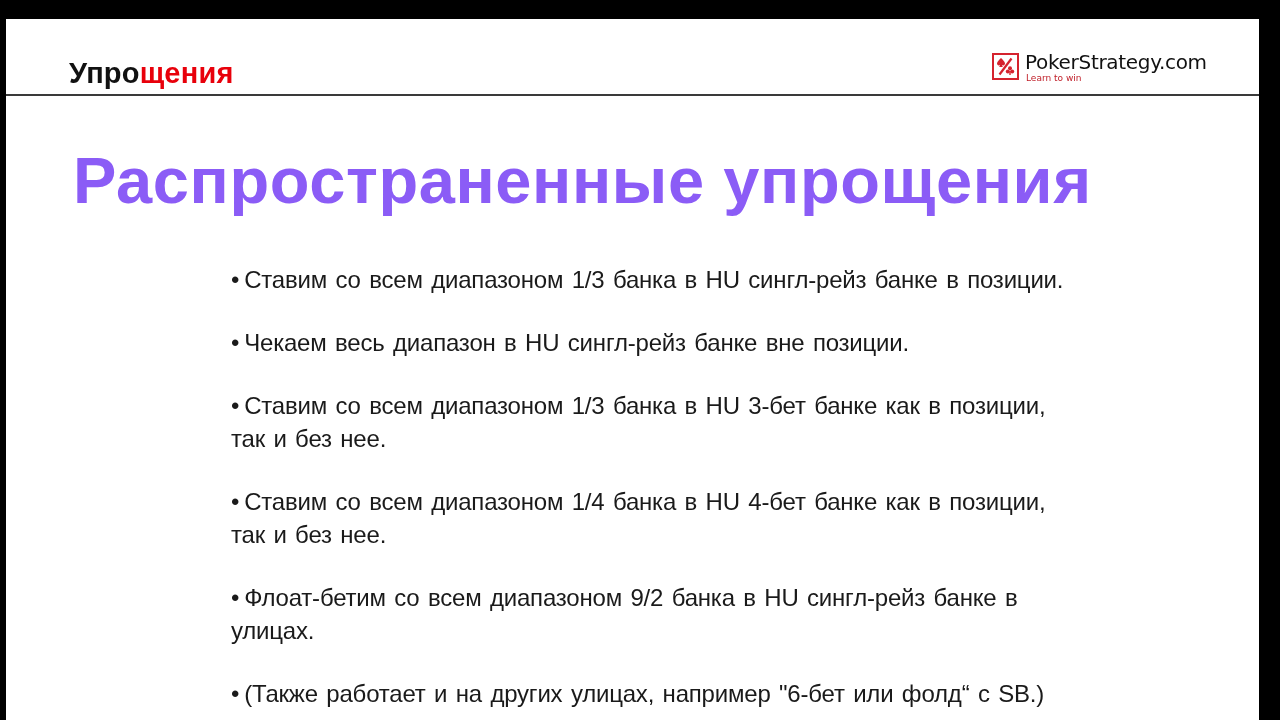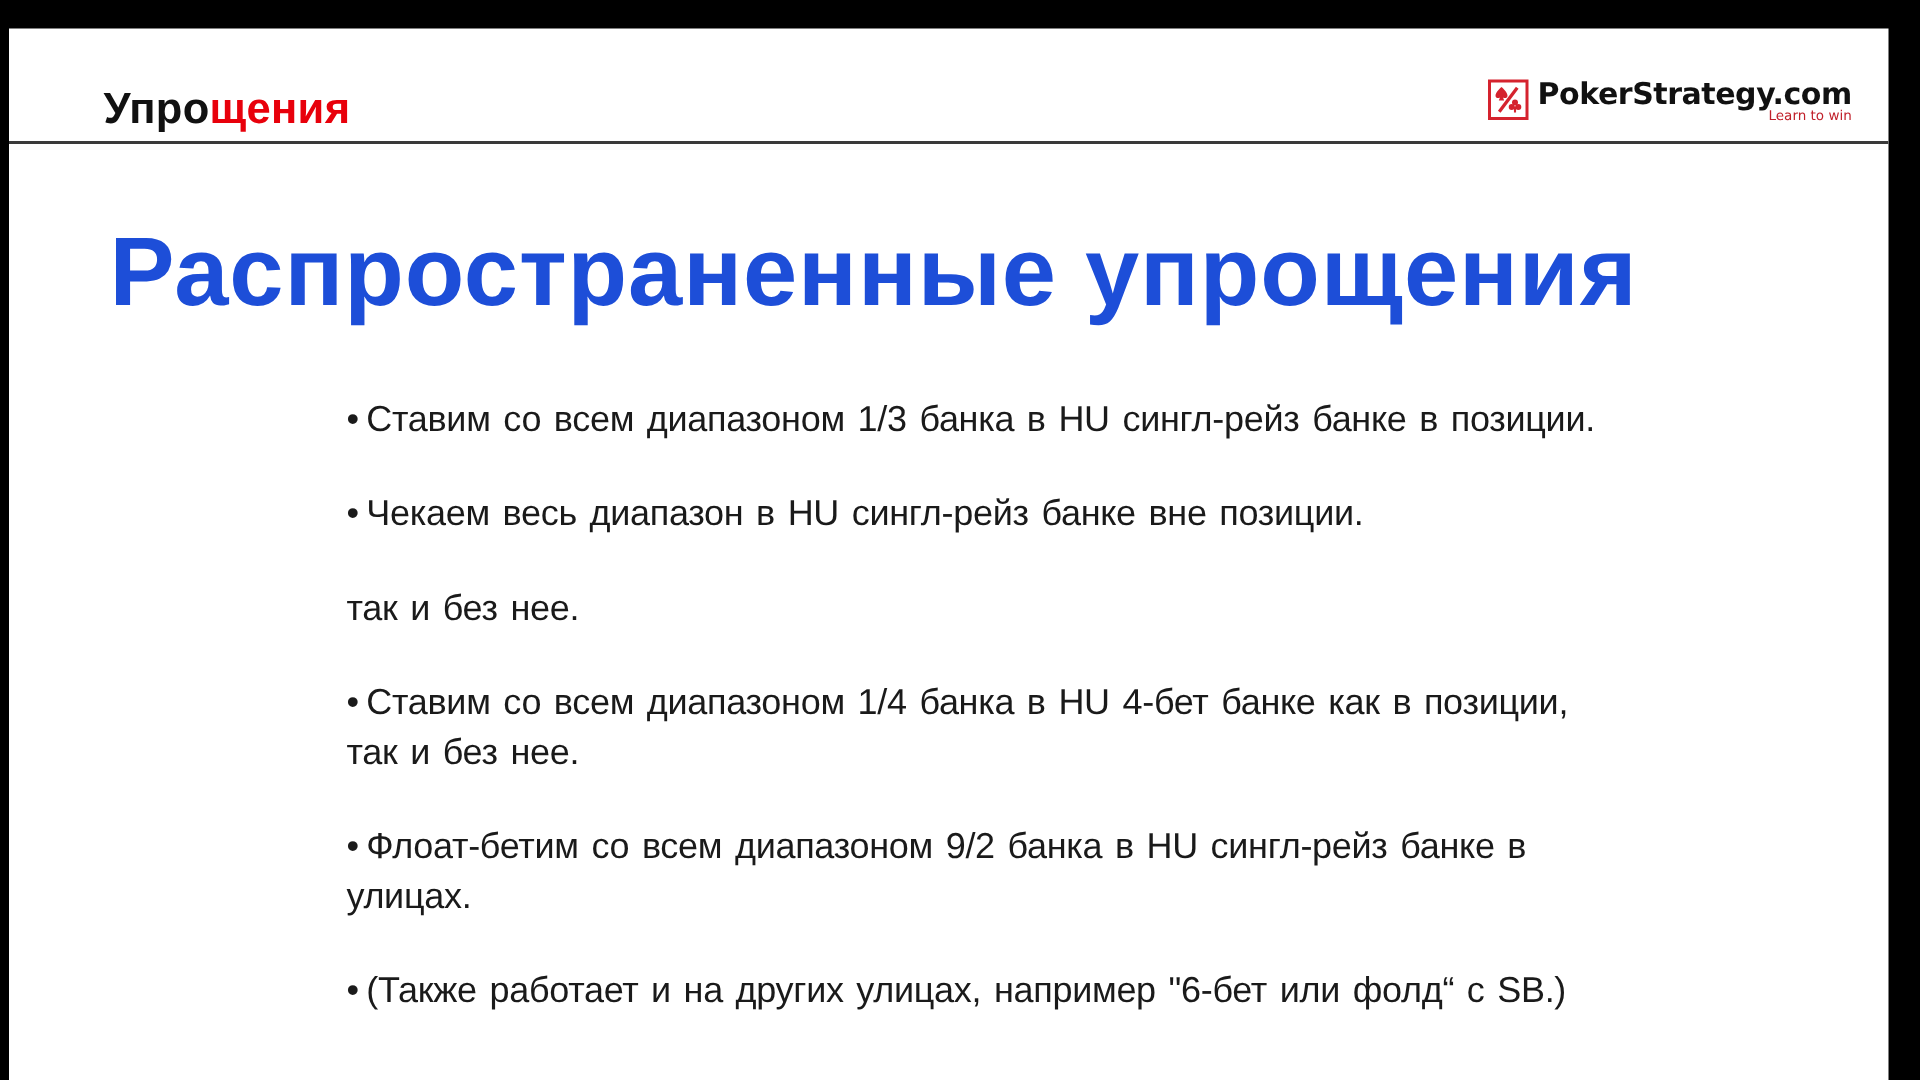--- a/index.html
+++ b/index.html
@@ -66,45 +66,44 @@
       align-items: center;
       justify-content: center;
     }
     .logo-mark svg { display: block; }
     .logo-text {
       display: flex;
       flex-direction: column;
     }
     .logo-name {
       font-family: "DejaVu Sans", sans-serif;
-      font-weight: bold;
+      font-weight: normal;
       font-size: 20px;
       line-height: 22px;
       color: #111111;
       letter-spacing: -0.3px;
       white-space: nowrap;
     }
     .logo-tagline {
       font-family: "DejaVu Sans", sans-serif;
       font-size: 9px;
       line-height: 10px;
       color: #c0202a;
       white-space: nowrap;
       margin-left: 1px;
-      text-align: right;
     }
     .main-title {
       position: absolute;
       left: 67px;
       top: 126px;
       font-family: "Liberation Sans", sans-serif;
       font-weight: bold;
       font-size: 65px;
       line-height: 72px;
-      color: #1d4ed8;
+      color: #8b5cf6;
       letter-spacing: 0.6px;
       white-space: nowrap;
     }
     .bullets {
       position: absolute;
       left: 209px;
       top: 244px;
       width: 920px;
       margin: 0;
       padding: 0;
@@ -157,20 +156,21 @@
   <div class="main-title">Распространенные упрощения</div>
 
   <ul class="bullets">
     <li class="bullet">
       <span class="line"><span class="dot">•</span><span>Ставим со всем диапазоном 1/3 банка в HU сингл-рейз банке в позиции.</span></span>
     </li>
     <li class="bullet">
       <span class="line"><span class="dot">•</span><span>Чекаем весь диапазон в HU сингл-рейз банке вне позиции.</span></span>
     </li>
     <li class="bullet">
+      <span class="line"><span class="dot">•</span><span>Ставим со всем диапазоном 1/3 банка в HU 3-бет банке как в позиции,</span></span>
       <span class="line">так и без нее.</span>
     </li>
     <li class="bullet">
       <span class="line"><span class="dot">•</span><span>Ставим со всем диапазоном 1/4 банка в HU 4-бет банке как в позиции,</span></span>
       <span class="line">так и без нее.</span>
     </li>
     <li class="bullet">
       <span class="line"><span class="dot">•</span><span>Флоат-бетим со всем диапазоном 9/2 банка в HU сингл-рейз банке в</span></span>
       <span class="line">улицах.</span>
     </li>

